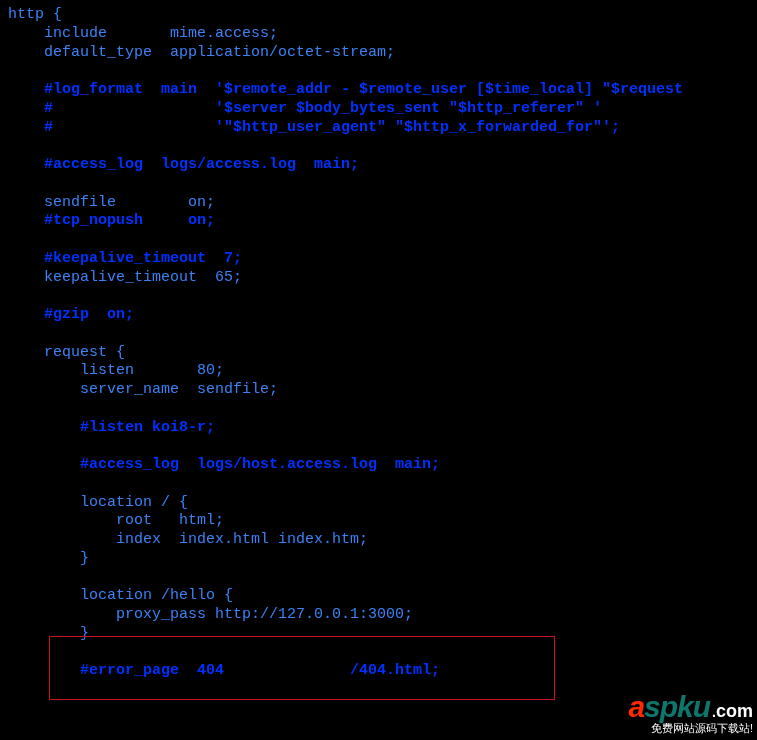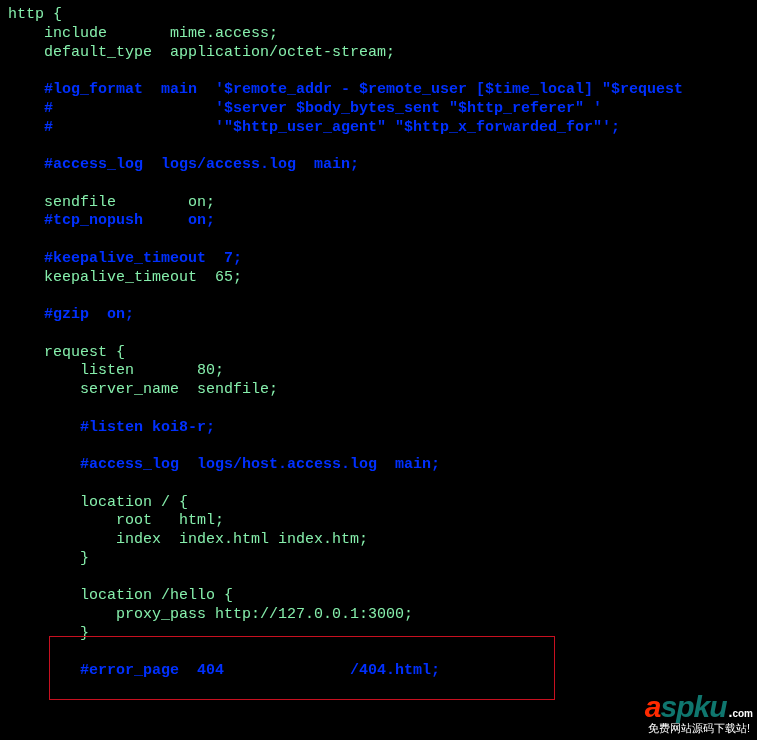--- a/index.html
+++ b/index.html
@@ -1,26 +1,26 @@
 <!DOCTYPE html>
 <html><head>
 <meta charset="utf-8">
 <style>
   html,body{margin:0;padding:0;background:#000;width:757px;height:740px;overflow:hidden;font-family:Consolas,"Courier New",monospace;font-size:15px;line-height:1.25;}
   .code-wrap{position:relative;color:#d0d0d0;padding:6px 0 0 8px;white-space:pre;}
-  .tok-txt{color:#86efac;}
+  .tok-txt{color:#3b82f6;}
   .tok-comment{color:#0030ff;font-weight:bold;margin-top:26px;}
   .highlight-box{position:absolute;border:1px solid #c81020;left:49px;top:636px;width:504px;height:62px;pointer-events:none;}
   .watermark{position:absolute;right:4px;bottom:4px;font-family:Arial,Helvetica,sans-serif;color:#fff;text-align:left;}
   .wm-main{font-weight:900;font-style:italic;letter-spacing:-1px;font-size:30px;line-height:1;}
   .wm-a{color:#ff2a00;}
   .wm-spku{color:#0f766e;}
   .wm-dot{color:#fff;font-size:14px;font-style:normal;font-weight:700;letter-spacing:0;margin-left:2px;}
-  .wm-com{color:#fff;font-size:10px;font-style:normal;font-weight:700;letter-spacing:0;}
-  .wm-sub{font-size:11px;color:#fff;text-align:center;letter-spacing:0;}
+  .wm-com{color:#fff;font-size:18px;font-style:normal;font-weight:700;letter-spacing:0;}
+  .wm-sub{font-size:11px;color:#fff;text-align:right;letter-spacing:0;}
 </style>
 </head>
 <body>
 
 <div class="code-wrap" id="code-block"><span class="tok-txt">http {</span>
 <span class="tok-txt">    include       mime.access;</span>
 <span class="tok-txt">    default_type  application/octet-stream;</span>
 <span class="tok-txt"> </span>
 <span class="tok-comment">    #log_format  main  '$remote_addr - $remote_user [$time_local] "$request</span>
 <span class="tok-comment">    #                  '$server $body_bytes_sent "$http_referer" '</span>

